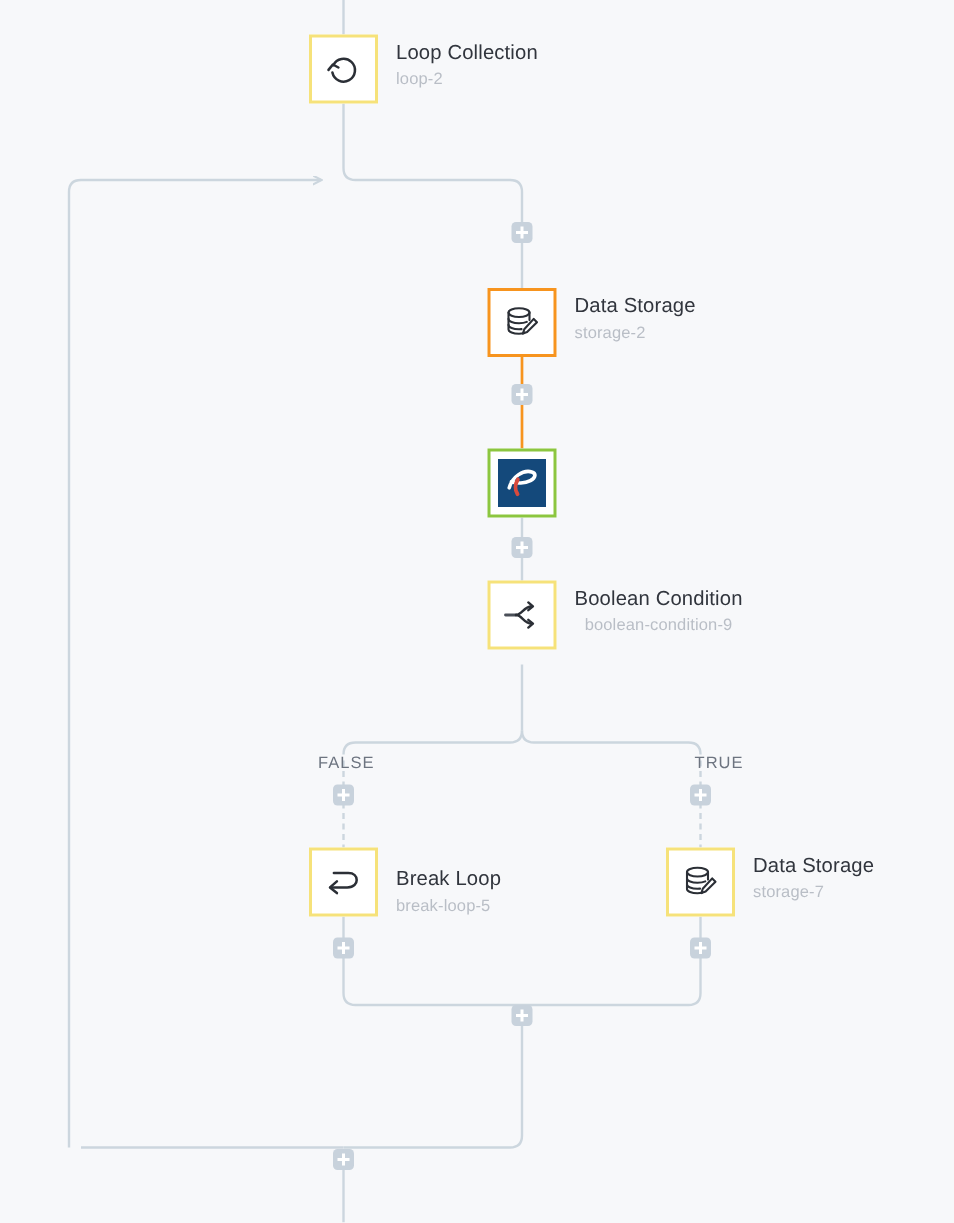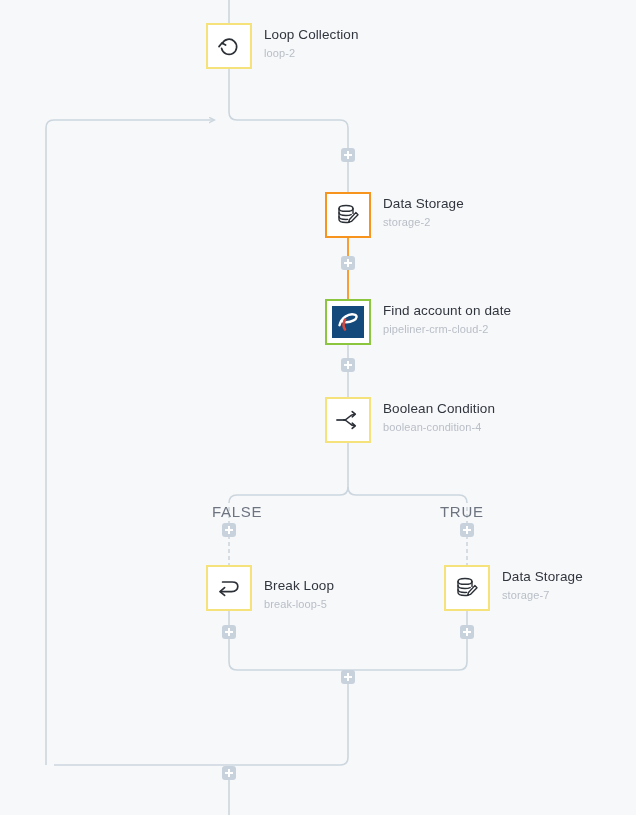--- a/index.html
+++ b/index.html
@@ -81,21 +81,21 @@
   }
   .plus::after {
     content: "";
     position: absolute;
     width: 2px;
     height: 8px;
     background: #ffffff;
   }
   .branch-label {
     position: absolute;
-    font-size: 15px;
+    font-size: 11px;
     color: #6d7480;
     letter-spacing: 0.7px;
     white-space: nowrap;
   }
   .icon-svg { display: block; }
   .pipeliner-tile {
     width: 32px;
     height: 32px;
     background: #14497b;
     display: flex;
@@ -177,41 +177,37 @@
 
   <div class="node" style="left:325px; top:299px;">
     <div class="node-box accent-green">
       <span class="pipeliner-tile">
         <svg class="icon-svg" width="26" height="26" viewBox="0 0 26 26">
           <path d="M4.5,16.2 C6.5,9.0 13.5,4.0 19.5,5.6 C22.6,6.4 22.2,9.6 18.6,11.4 C15.0,13.2 9.5,13.6 6.0,12.0" fill="none" stroke="#ffffff" stroke-width="2.4" stroke-linecap="round"></path>
           <path d="M10.0,20.4 C8.2,17.8 8.3,13.8 10.2,10.6" fill="none" stroke="#d94a3d" stroke-width="2.6" stroke-linecap="round"></path>
         </svg>
       </span>
     </div>
-    <div class="node-text">
-      <div class="node-title">Find account on date</div>
-      <div class="node-sub">pipeliner-crm-cloud-2</div>
-    </div>
-  </div>
-
-  <div class="node" style="left:325px; top:397px;">
+  </div>
+
+  <div class="node" style="left:325px; top:387px;text-align:center;">
     <div class="node-box accent-yellow">
       <span>
         <svg class="icon-svg" width="28" height="28" viewBox="0 0 28 28">
           <path d="M3,14 L10,14" fill="none" stroke="#4a4f58" stroke-width="1.9" stroke-linecap="round"></path>
           <path d="M10,14 C14,14 15,8.6 20.4,8.2" fill="none" stroke="#2b2f36" stroke-width="1.6" stroke-linecap="round"></path>
           <path d="M10,14 C14,14 15,19.4 20.4,19.8" fill="none" stroke="#2b2f36" stroke-width="1.6" stroke-linecap="round"></path>
           <path d="M18.2,5.6 L21.3,8.2 L18.2,10.8" fill="none" stroke="#2b2f36" stroke-width="1.6" stroke-linecap="round" stroke-linejoin="round"></path>
           <path d="M18.2,17.2 L21.3,19.8 L18.2,22.4" fill="none" stroke="#2b2f36" stroke-width="1.6" stroke-linecap="round" stroke-linejoin="round"></path>
         </svg>
       </span>
     </div>
     <div class="node-text">
       <div class="node-title">Boolean Condition</div>
-      <div class="node-sub">boolean-condition-4</div>
+      <div class="node-sub">boolean-condition-9</div>
     </div>
   </div>
 
   <div class="node" style="left:206px; top:565px;align-items:flex-end;">
     <div class="node-box accent-yellow">
       <span>
         <svg class="icon-svg" width="28" height="28" viewBox="0 0 28 28">
           <path d="M5.5,17.6 L16.5,17.6 C21.2,17.6 22.8,14.8 22.8,12.6 C22.8,10.2 21.0,8.0 17.2,8.0 L7.6,8.0" fill="none" stroke="#2b2f36" stroke-width="1.7" stroke-linecap="round"></path>
           <path d="M9.6,13.6 L5.0,17.6 L9.6,21.4" fill="none" stroke="#2b2f36" stroke-width="1.7" stroke-linecap="round" stroke-linejoin="round"></path>
         </svg>
@@ -236,21 +232,21 @@
         </svg>
       </span>
     </div>
     <div class="node-text">
       <div class="node-title">Data Storage</div>
       <div class="node-sub">storage-7</div>
     </div>
   </div>
 
   <div class="branch-label" style="left:212px; top:503px;">FALSE</div>
-  <div class="branch-label" style="left:440px; top:503px;">TRUE</div>
+  <div class="branch-label" style="left:463px; top:503px;">TRUE</div>
 
   <div class="plus" style="left:341px; top:148px;"></div>
   <div class="plus" style="left:341px; top:256px;"></div>
   <div class="plus" style="left:341px; top:358px;"></div>
   <div class="plus" style="left:222px; top:523px;"></div>
   <div class="plus" style="left:460px; top:523px;"></div>
   <div class="plus" style="left:222px; top:625px;"></div>
   <div class="plus" style="left:460px; top:625px;"></div>
   <div class="plus" style="left:341px; top:670px;"></div>
   <div class="plus" style="left:222px; top:766px;"></div>

